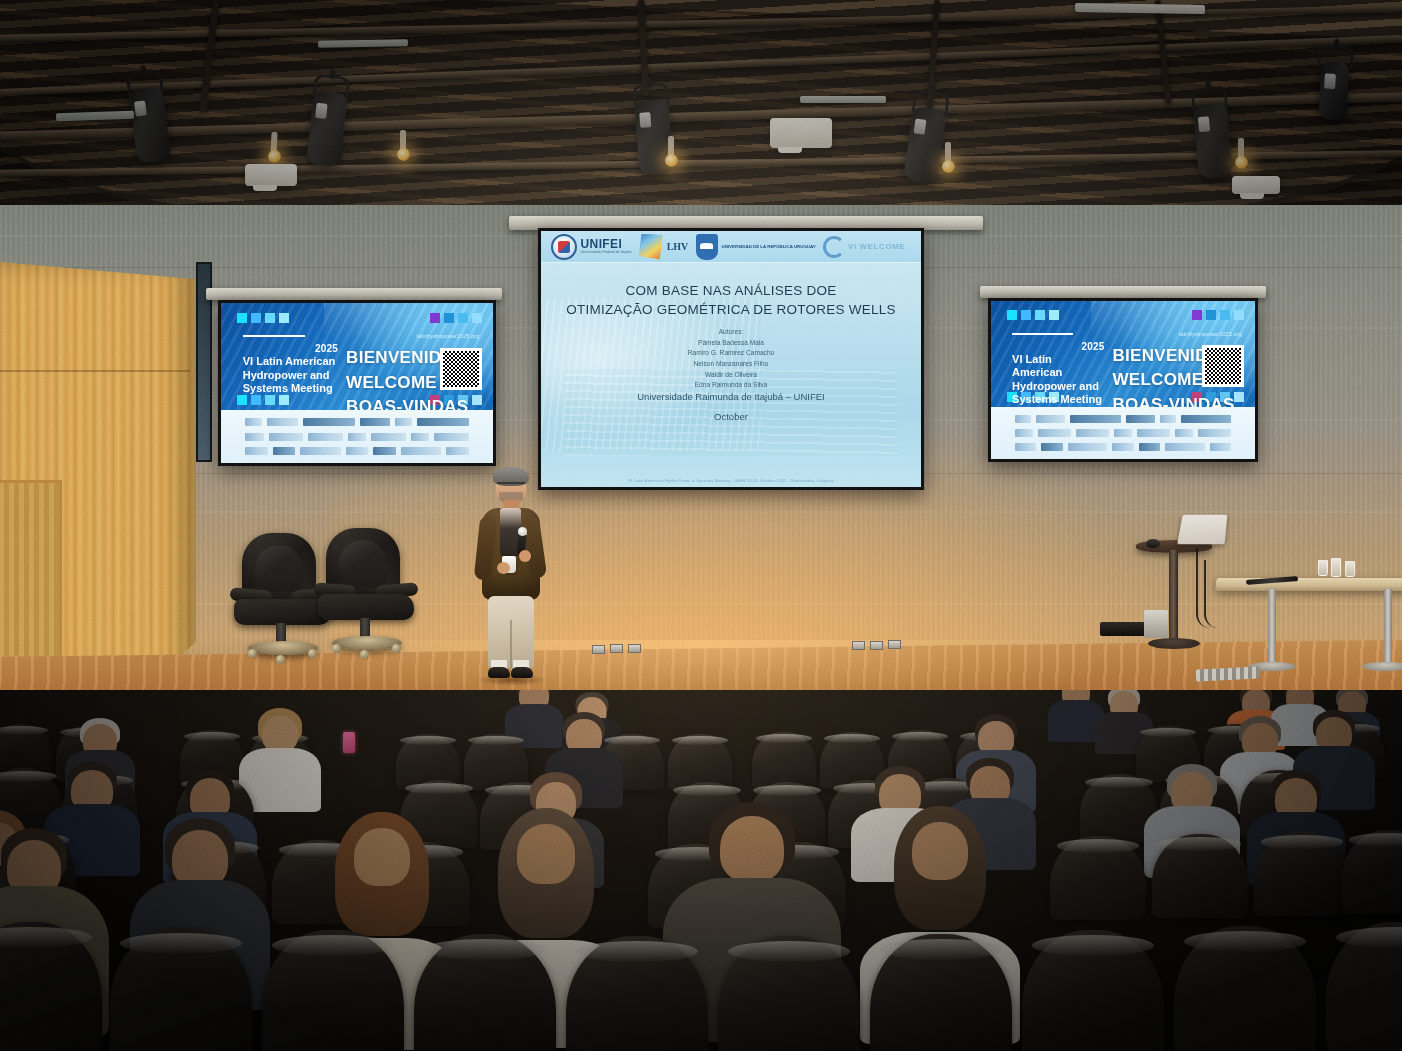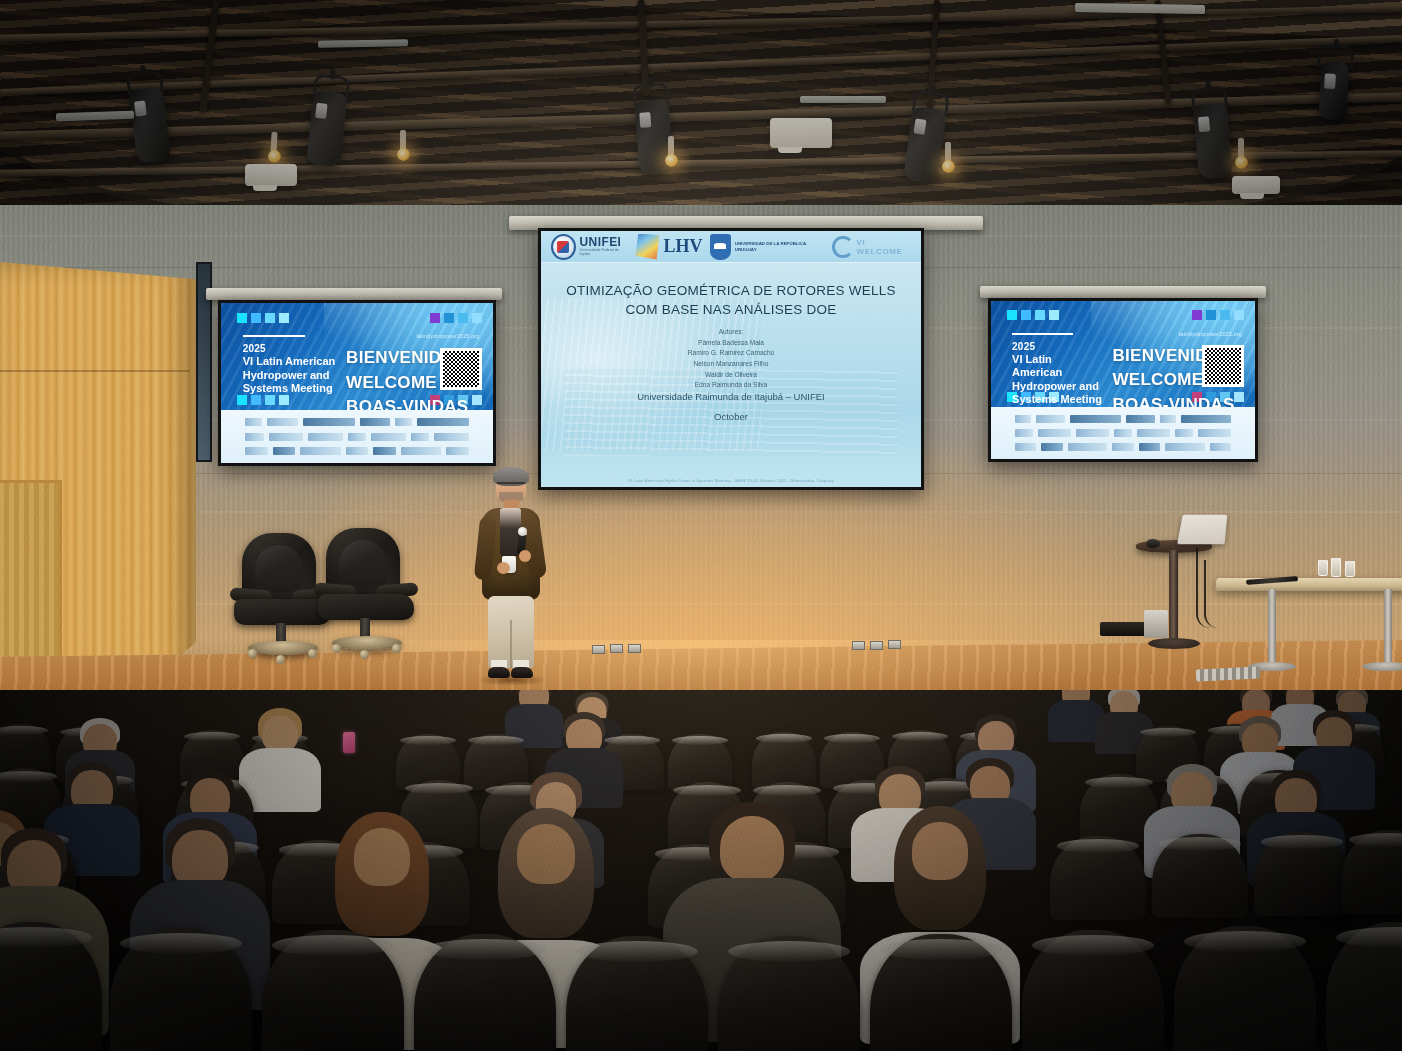--- a/index.html
+++ b/index.html
@@ -187,21 +187,21 @@
   .wel-dots i:nth-child(2){ background:#3fb8ff; }
   .wel-dots i:nth-child(3){ background:#66d9ff; }
   .wel-dots i:nth-child(4){ background:#9bebff; }
   .wel-rule {
     position:absolute; left:8%; top:20%; width:23%; height:2px; background:#fff;
   }
   .wel-left {
     position:absolute; left:8%; top:25%; width:35%;
     color:#fff; font-weight:700; line-height:1.22;
   }
-  .wel-year { font-size: 10px; letter-spacing:.2px; }
+  .wel-year { font-size: 10px; letter-spacing:.2px;text-align:right; }
   .wel-name { font-size: 11px; }
   .wel-greet {
     position:absolute; left:46%; top:27%;
     color:#fff; font-weight:700; font-size:17px; line-height:1.45;
     letter-spacing:.3px;
     text-shadow: 0 1px 3px rgba(0,0,0,.3);
   }
   .wel-url {
     position:absolute; right:5%; top:19%;
     color:#cfefff; font-size:5.5px; letter-spacing:.1px;
@@ -270,21 +270,21 @@
     border-radius:2px;
   }
   .plogo-txt { display:flex; flex-direction:column; line-height:1.05; }
   .plogo-name { font-size:12px; font-weight:700; color:#20456f; letter-spacing:.4px; }
   .plogo-sub { font-size:3.6px; color:#47688c; }
   .plogo-lhv {
     width:24px; height:26px;
     background: linear-gradient(145deg,#3d7fc4 0%, #7fc4e8 32%, #f0d25a 62%, #e0693c 100%);
     clip-path: polygon(12% 0,100% 6%,88% 100%,0 86%);
   }
-  .plogo-lhv-t { font-size:18px; font-weight:700; color:#1e4a7c; font-family:"Liberation Serif",serif; }
+  .plogo-lhv-t { font-size:10px; font-weight:700; color:#1e4a7c; font-family:"Liberation Serif",serif; }
   .plogo-shield {
     width:22px; height:26px; background:#2f6bb0;
     border-radius:3px 3px 9px 9px;
     position:relative;
   }
   .plogo-shield::after {
     content:""; position:absolute; left:22%; top:36%; width:56%; height:22%;
     background:#fff; border-radius:40% 40% 0 0;
   }
   .plogo-udel { font-size:4.4px; font-weight:700; color:#1f4b7e; line-height:1.25; }
@@ -854,22 +854,22 @@
             <span class="plogo-udel">UNIVERSIDAD DE LA REPÚBLICA URUGUAY</span>
           </div>
 
           <div class="plogo plogo-meet">
             <span class="plogo-ring"></span>
             <span class="plogo-meet-t">VI WELCOME</span>
           </div>
         </div>
 
         <div class="pres-title">
+          <div>COM BASE NAS ANÁLISES DOE</div>
           <div>OTIMIZAÇÃO GEOMÉTRICA DE ROTORES WELLS</div>
-          <div>COM BASE NAS ANÁLISES DOE</div>
         </div>
 
         <div class="pres-auth">
           <span class="lbl">Autores:</span>
           <span class="lbl">Pâmela Badessa Maia</span>
           <span class="lbl">Ramiro G. Ramirez Camacho</span>
           <span class="lbl">Nelson Manzanares Filho</span>
           <span class="lbl">Waldir de Oliveira</span>
           <span class="lbl">Edna Raimunda da Silva</span>
         </div>

